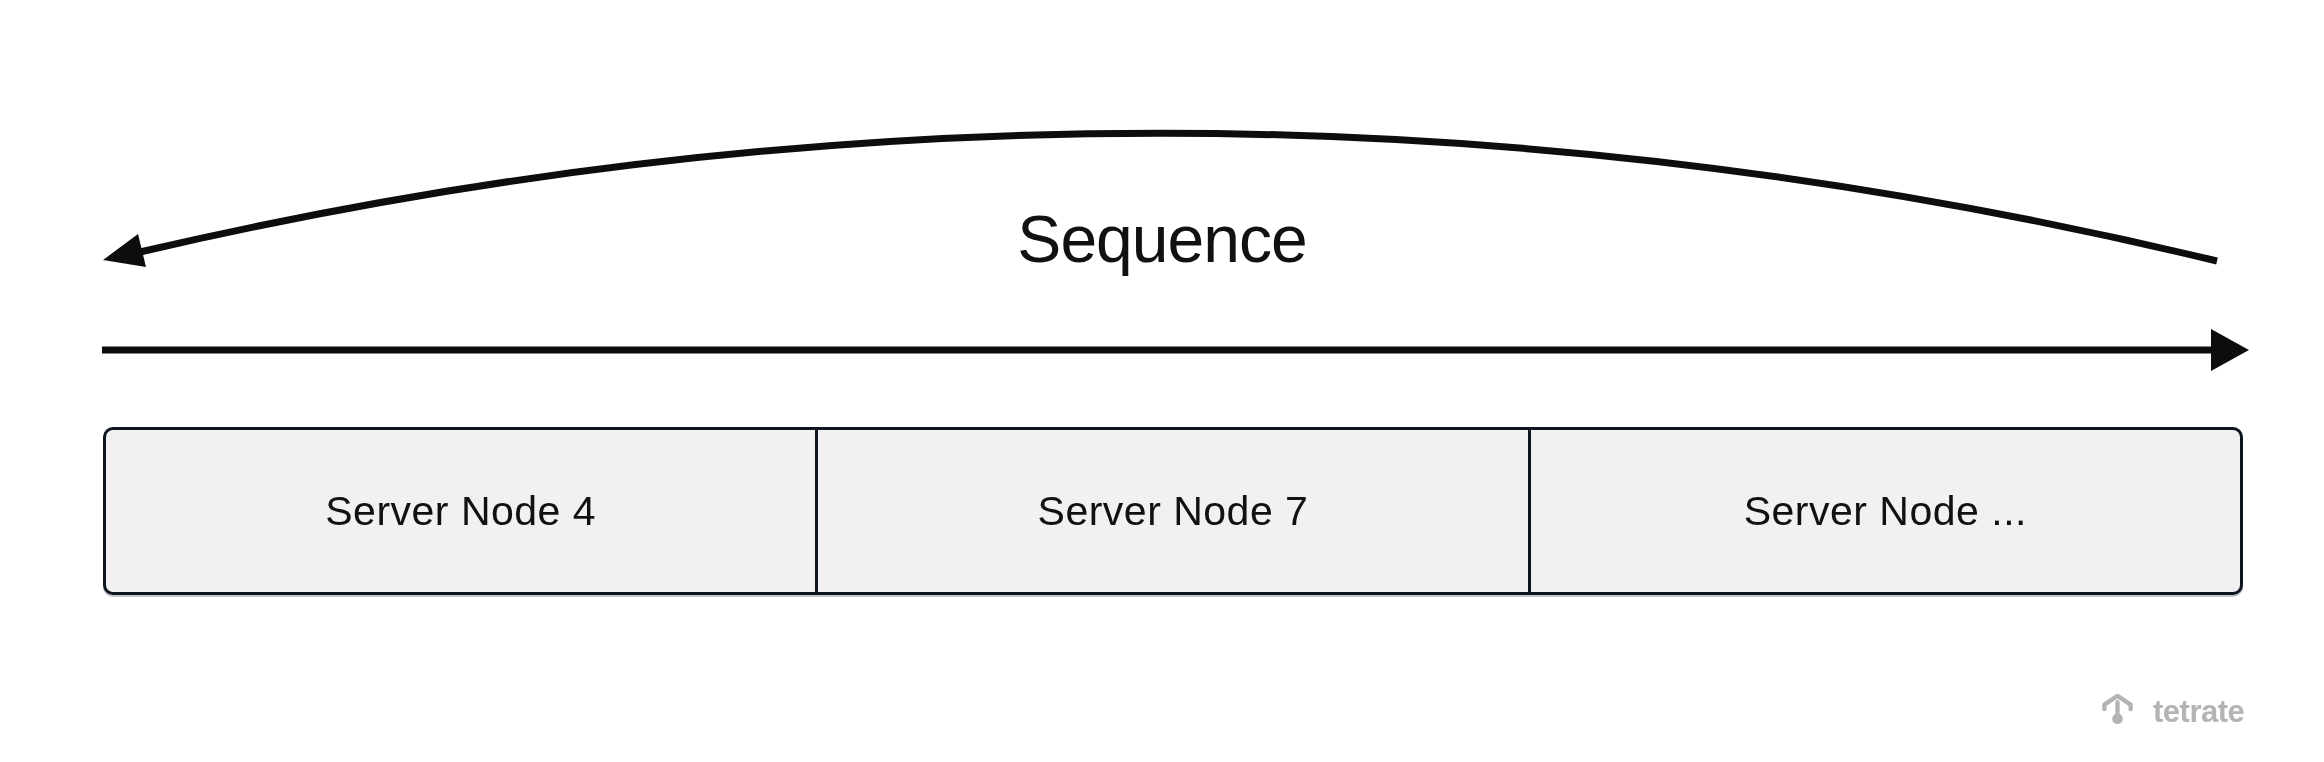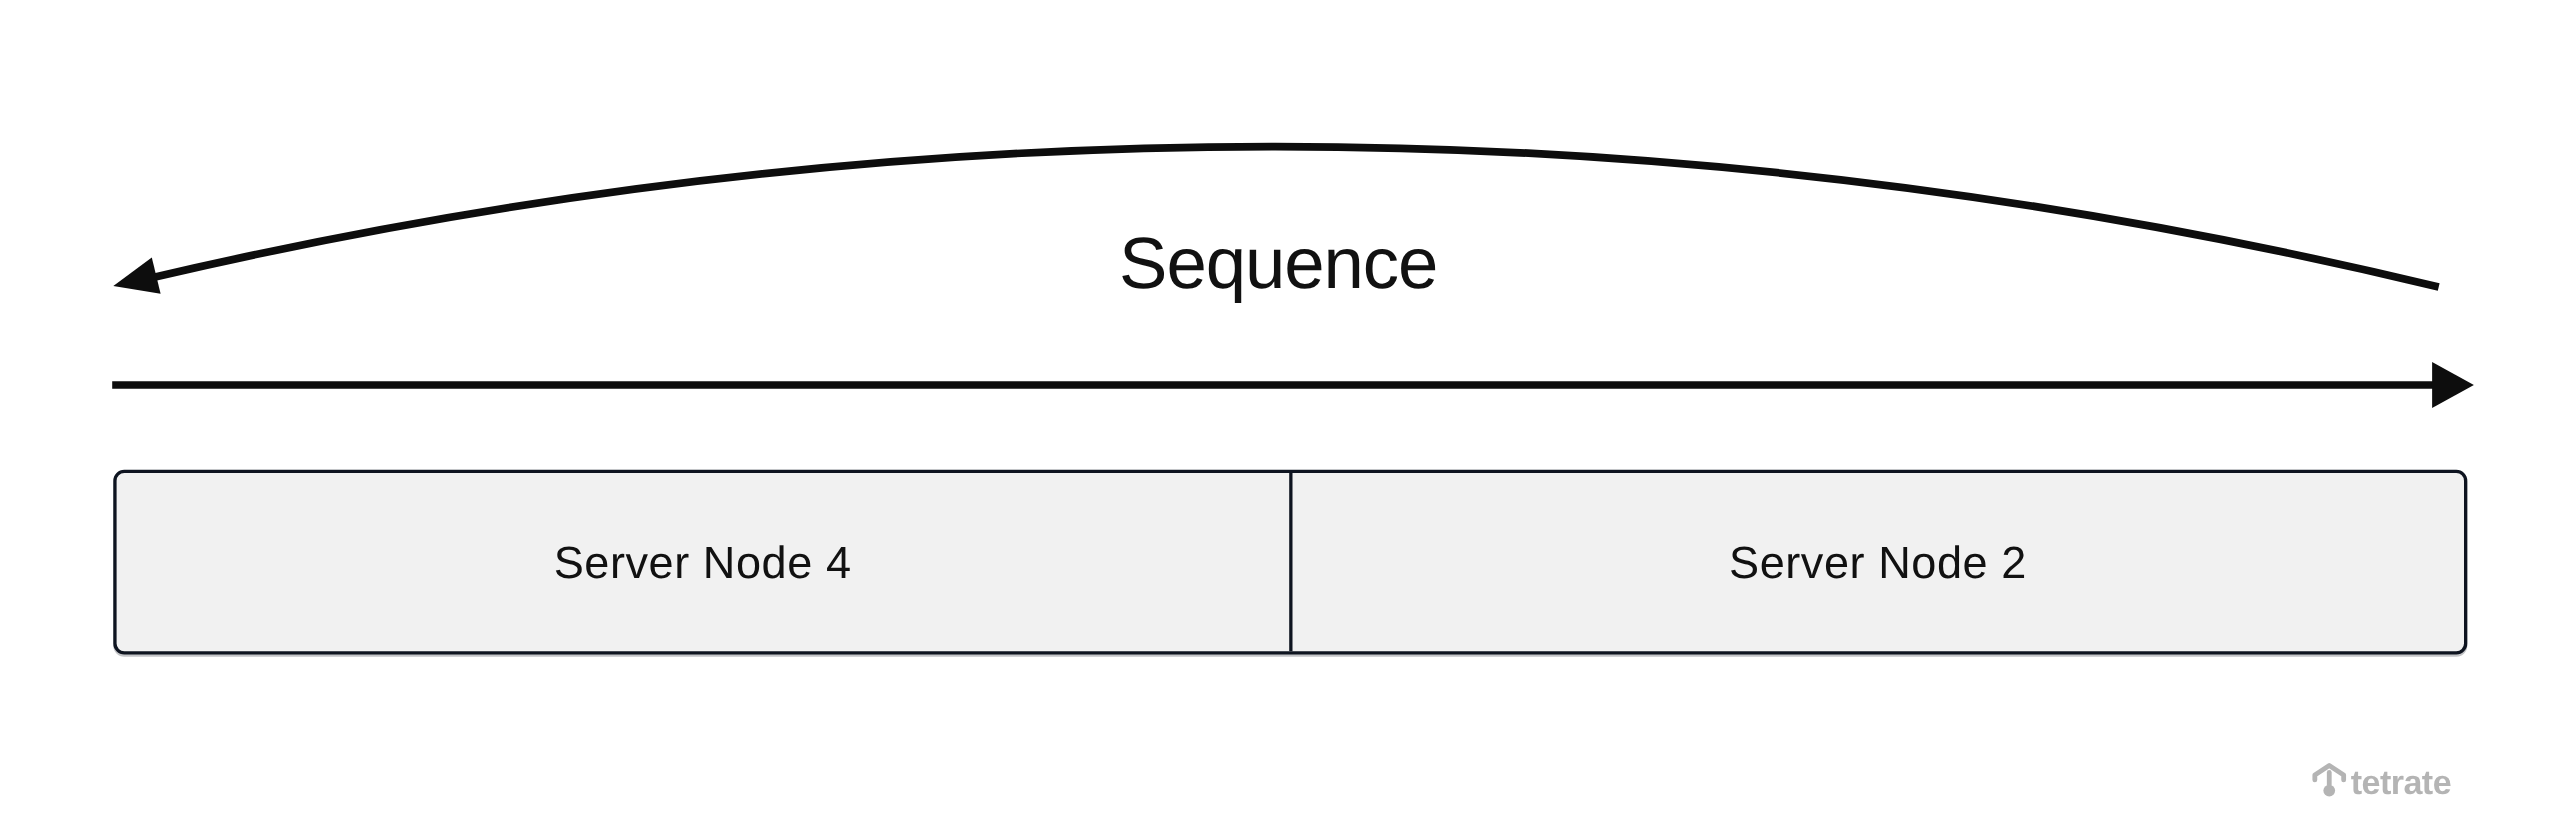--- a/index.html
+++ b/index.html
@@ -73,21 +73,21 @@
     color: var(--text, #111111);
     white-space: nowrap;
   }
   .logo {
     position: absolute;
     left: 2101px;
     top: 688px;
     height: 42px;
     display: flex;
     align-items: center;
-    gap: 3px;
+    gap: 19px;
     color: var(--logo, #b4b4b4);
   }
   .logo-icon {
     width: 33px;
     height: 38px;
     display: block;
   }
   .logo-icon .lstroke {
     fill: none;
     stroke: var(--logo, #b4b4b4);
@@ -121,21 +121,24 @@
     <polygon class="fillhead" points="2249,350 2211,371 2211,329"></polygon>
   </svg>
 
   <div class="sequence-label">Sequence</div>
 
   <div class="node-row">
     <div class="node">
       <span class="node-label">Server Node 4</span>
     </div>
     <div class="node">
-      <span class="node-label">Server Node 2</span>
+      <span class="node-label">Server Node 7</span>
+    </div>
+    <div class="node">
+      <span class="node-label">Server Node ...</span>
     </div>
   </div>
 
   <div class="logo">
     <svg class="logo-icon" viewBox="0 0 34 38" aria-hidden="true">
       <polyline class="lstroke" points="3.5,19 3.5,14.5 17,5.5 30.5,14.5 30.5,19"></polyline>
       <line class="lstroke" x1="17" y1="12" x2="17" y2="23"></line>
       <circle class="lfill" cx="17" cy="29" r="5.5"></circle>
     </svg>
     <span class="logo-text">tetrate</span>

